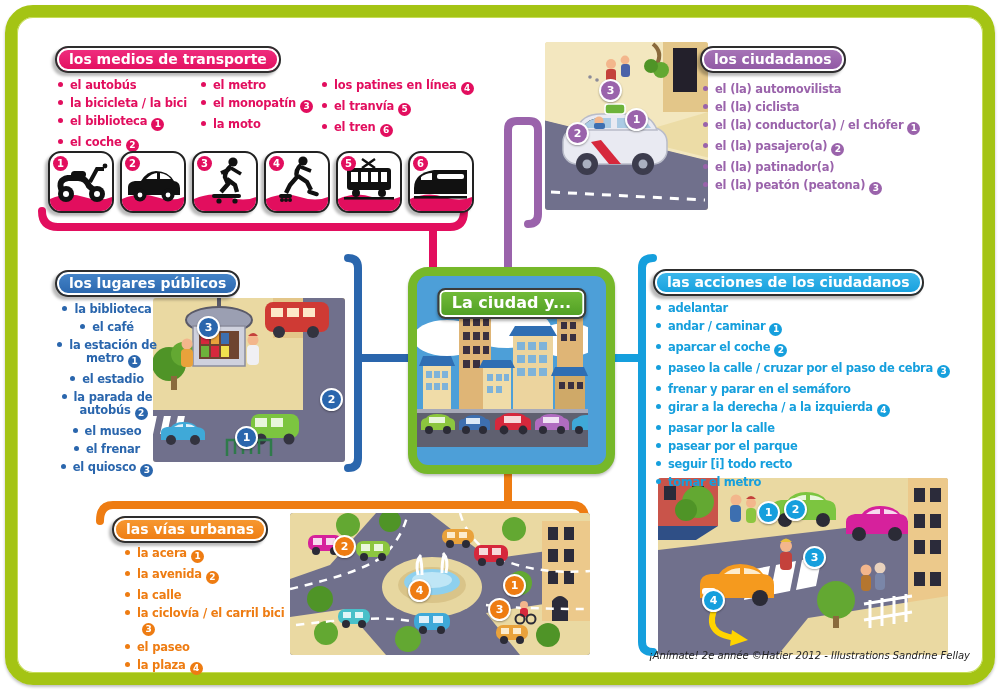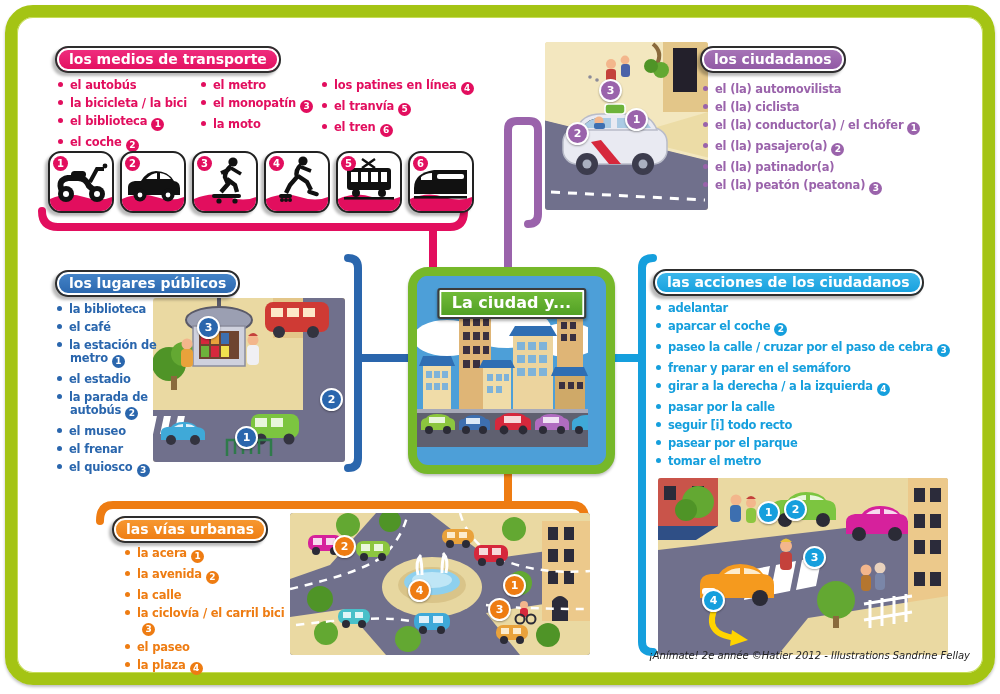--- a/index.html
+++ b/index.html
@@ -30,21 +30,21 @@
   .tile .tnb{position:absolute;left:3px;top:3px;z-index:2;width:15px;height:15px;border-radius:50%;
         background:#e20e5e;color:#fff;font-size:10px;font-weight:bold;display:flex;align-items:center;justify-content:center;}
   .tile svg{position:absolute;left:0;top:0;}
   .scene{position:absolute;z-index:2;border-radius:3px;overflow:hidden;}
   .ibadge{position:absolute;z-index:5;width:19px;height:19px;border-radius:50%;border:2px solid #fff;
         color:#fff;font-size:11px;font-weight:bold;display:flex;align-items:center;justify-content:center;
         box-shadow:0 1px 2px rgba(0,0,0,.35);}
   .center-box{position:absolute;left:408px;top:267px;width:189px;height:189px;z-index:3;
         border:9px solid #76b82a;border-radius:20px;background:#4d9fd8;box-shadow:0 2px 3px rgba(0,0,0,.25);overflow:hidden;}
   .center-pill{position:absolute;left:50%;top:12px;transform:translateX(-50%);z-index:6;
-        padding:3px 13px 5px;background:linear-gradient(#74bd3a,#4f9e23);border:2px solid #3c3c3c;border-radius:3px;
+        padding:3px 13px 5px;background:linear-gradient(#74bd3a,#4f9e23);border:2px solid #3c3c3c;border-radius:8px;
         box-shadow:inset 0 0 0 2px #fff, 0 2px 3px rgba(0,0,0,.3);color:#fff;font-weight:bold;font-size:16px;white-space:nowrap;}
   .footer{position:absolute;right:30px;top:650px;z-index:3;font-style:italic;font-size:10px;color:#222;letter-spacing:0;}
 </style>
 </head>
 <body>
 
 <div id="canvas">
   <div class="frame"></div>
 
   <svg class="conn" width="1000" height="694">
@@ -207,21 +207,21 @@
   <div class="list c-pu" style="left:703px;top:83px;width:265px;">
     <div class="item"><span class="dot b-pu"></span><span>el (la) automovilista</span></div>
     <div class="item"><span class="dot b-pu"></span><span>el (la) ciclista</span></div>
     <div class="item"><span class="dot b-pu"></span><span>el (la) conductor(a) / el chófer</span><span class="nb b-pu">1</span></div>
     <div class="item"><span class="dot b-pu"></span><span>el (la) pasajero(a)</span><span class="nb b-pu">2</span></div>
     <div class="item"><span class="dot b-pu"></span><span>el (la) patinador(a)</span></div>
     <div class="item"><span class="dot b-pu"></span><span>el (la) peatón (peatona)</span><span class="nb b-pu">3</span></div>
   </div>
 
   <div class="pill bl" style="left:55px;top:270px;">los lugares públicos</div>
-  <div class="list c-bl" style="left:57px;top:303px;width:100px;">
+  <div class="list c-bl" style="left:57px;top:303px;width:100px;text-align:center;">
     <div class="item"><span class="dot b-bl"></span><span>la biblioteca</span></div>
     <div class="item"><span class="dot b-bl"></span><span>el café</span></div>
     <div class="item"><span class="dot b-bl"></span><span>la estación de metro</span><span class="nb b-bl">1</span></div>
     <div class="item"><span class="dot b-bl"></span><span>el estadio</span></div>
     <div class="item"><span class="dot b-bl"></span><span>la parada de autobús</span><span class="nb b-bl">2</span></div>
     <div class="item"><span class="dot b-bl"></span><span>el museo</span></div>
     <div class="item"><span class="dot b-bl"></span><span>el frenar</span></div>
     <div class="item"><span class="dot b-bl"></span><span>el quiosco</span><span class="nb b-bl">3</span></div>
   </div>
 
@@ -397,27 +397,28 @@
             <circle cx="7" cy="15" r="4" fill="#2b2b36"></circle>
           </g>
       </g>
     </svg>
     <div class="center-pill">La ciudad y...</div>
   </div>
 
   <div class="pill cy" style="left:653px;top:269px;">las acciones de los ciudadanos</div>
   <div class="list c-cy" style="left:656px;top:302px;width:300px;letter-spacing:-0.3px;">
     <div class="item"><span class="dot b-cy"></span><span>adelantar</span></div>
+    <div class="item"><span class="dot b-cy"></span><span>andar / caminar</span><span class="nb b-cy">1</span></div>
     <div class="item"><span class="dot b-cy"></span><span>aparcar el coche</span><span class="nb b-cy">2</span></div>
     <div class="item"><span class="dot b-cy"></span><span>paseo la calle / cruzar por el paso de cebra</span><span class="nb b-cy">3</span></div>
     <div class="item"><span class="dot b-cy"></span><span>frenar y parar en el semáforo</span></div>
     <div class="item"><span class="dot b-cy"></span><span>girar a la derecha / a la izquierda</span><span class="nb b-cy">4</span></div>
     <div class="item"><span class="dot b-cy"></span><span>pasar por la calle</span></div>
+    <div class="item"><span class="dot b-cy"></span><span>pasear por el parque</span></div>
     <div class="item"><span class="dot b-cy"></span><span>seguir [i] todo recto</span></div>
-    <div class="item"><span class="dot b-cy"></span><span>pasear por el parque</span></div>
     <div class="item"><span class="dot b-cy"></span><span>tomar el metro</span></div>
   </div>
 
   <div class="scene" style="left:658px;top:478px;width:290px;height:177px;">
     <svg viewBox="0 0 290 177" width="290" height="177">
       <rect width="290" height="177" fill="#70708c"></rect>
       <polygon points="0,0 290,0 290,38 0,72" fill="#ead9a2"></polygon>
       <rect x="0" y="0" width="60" height="48" fill="#c9544a"></rect>
       <polygon points="0,48 60,48 38,62 0,62" fill="#2f4f86"></polygon>
       <g fill="#2b2b3a">

